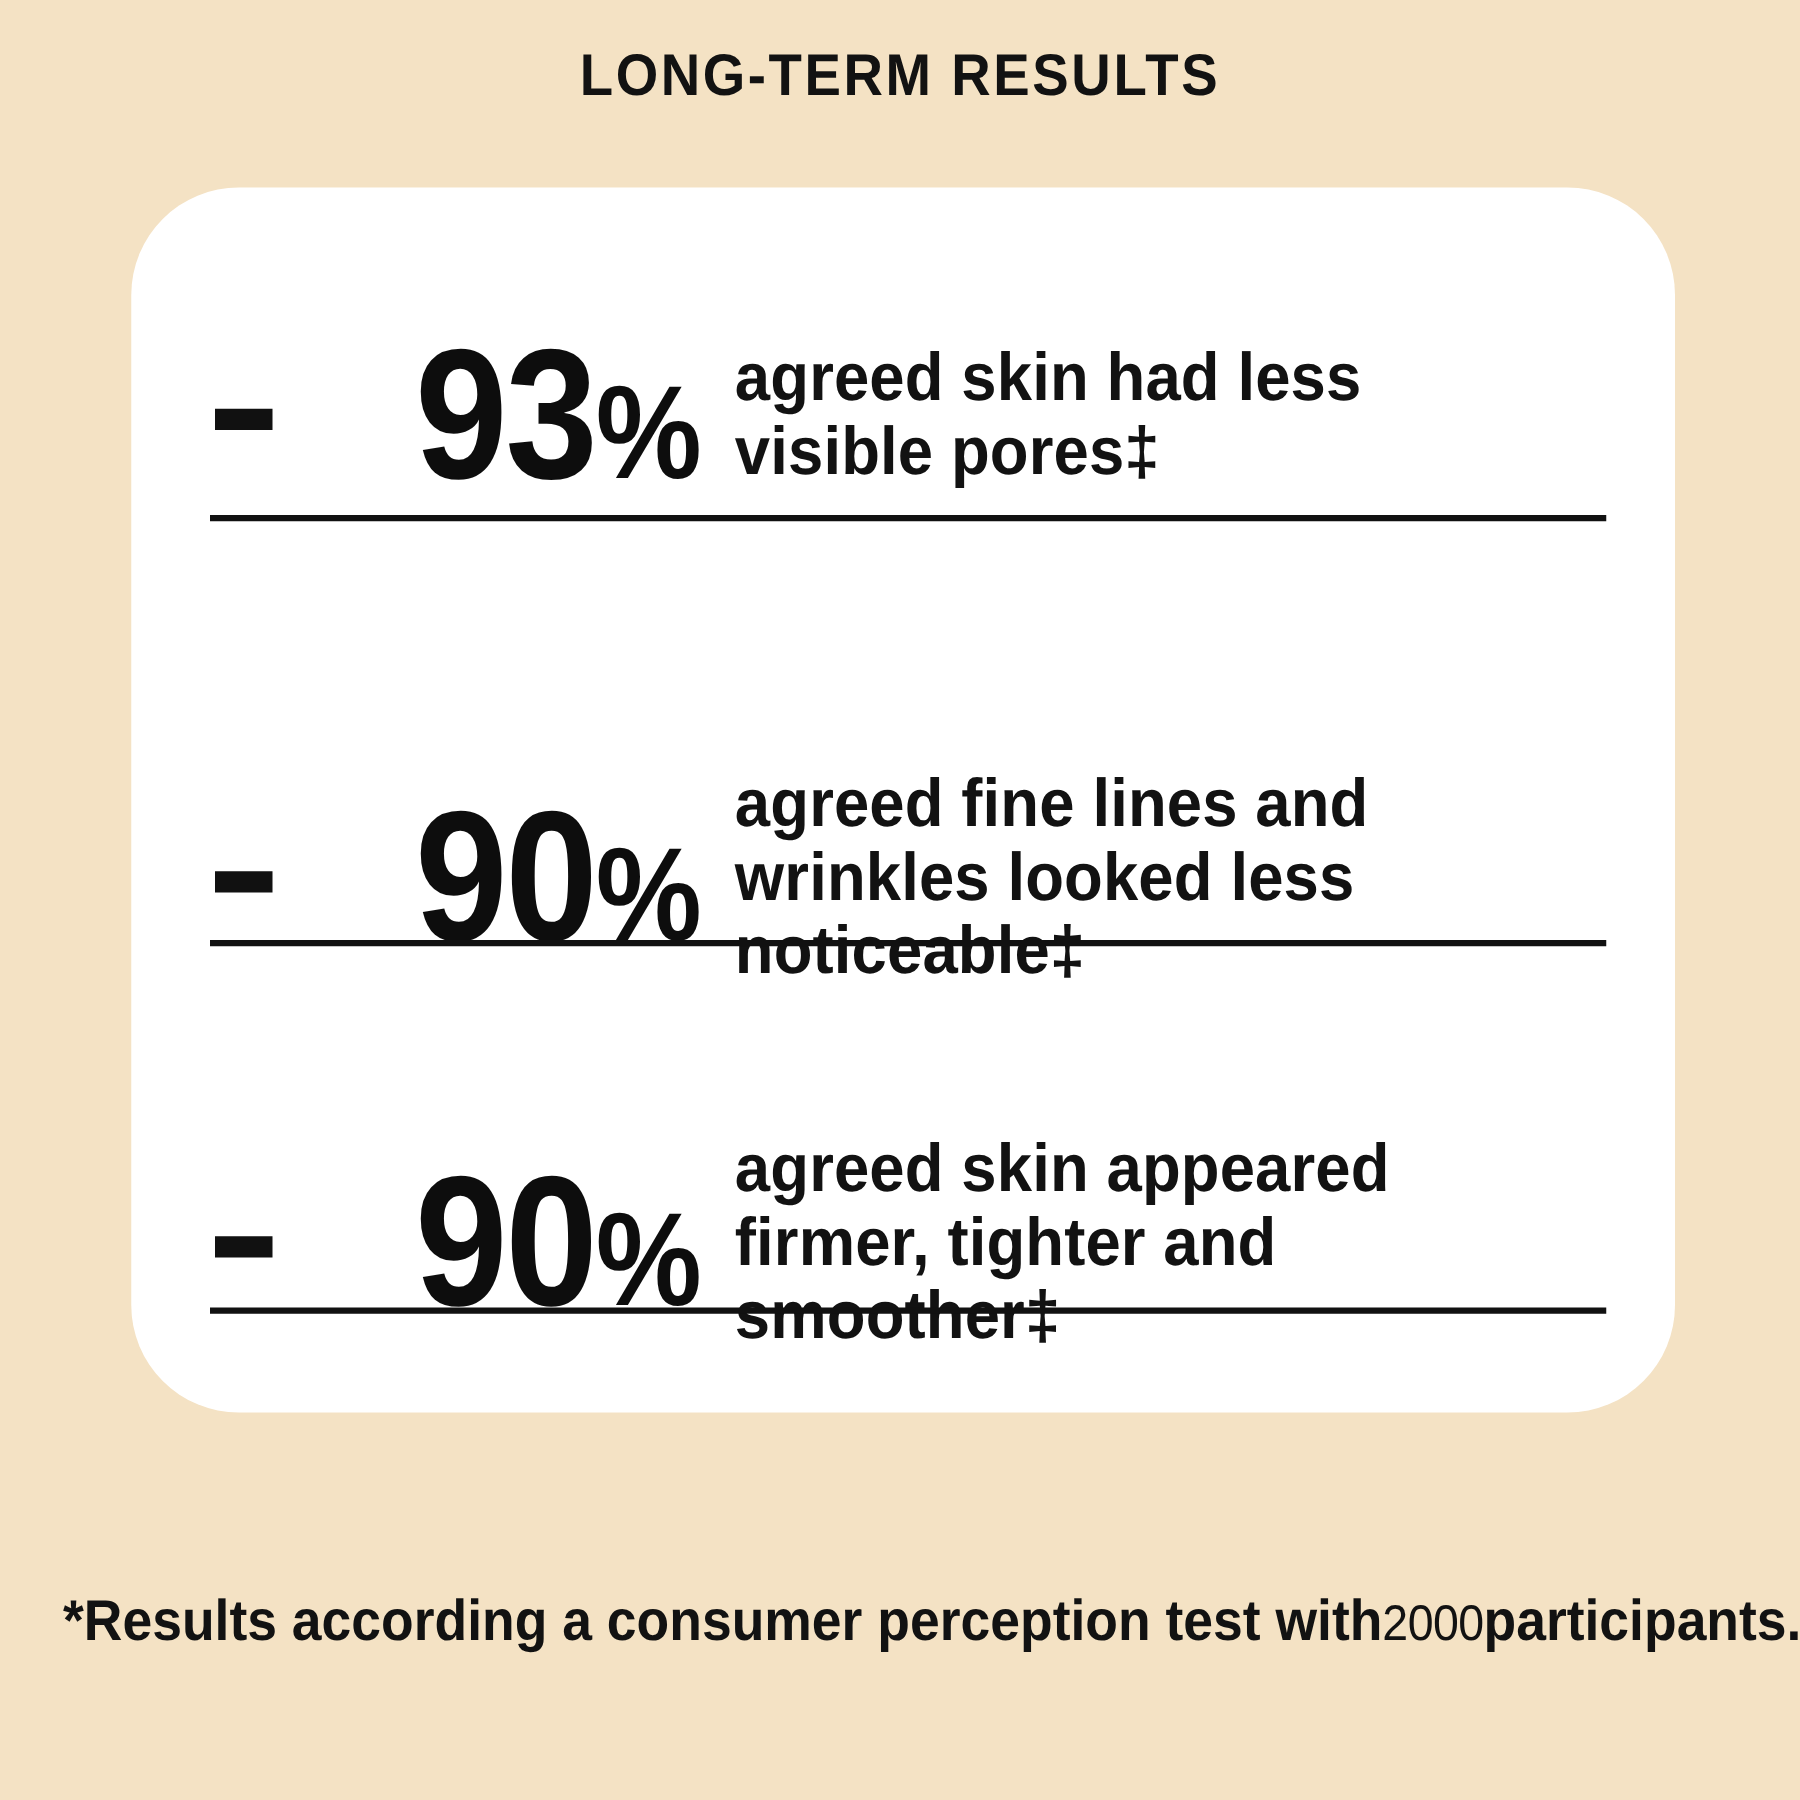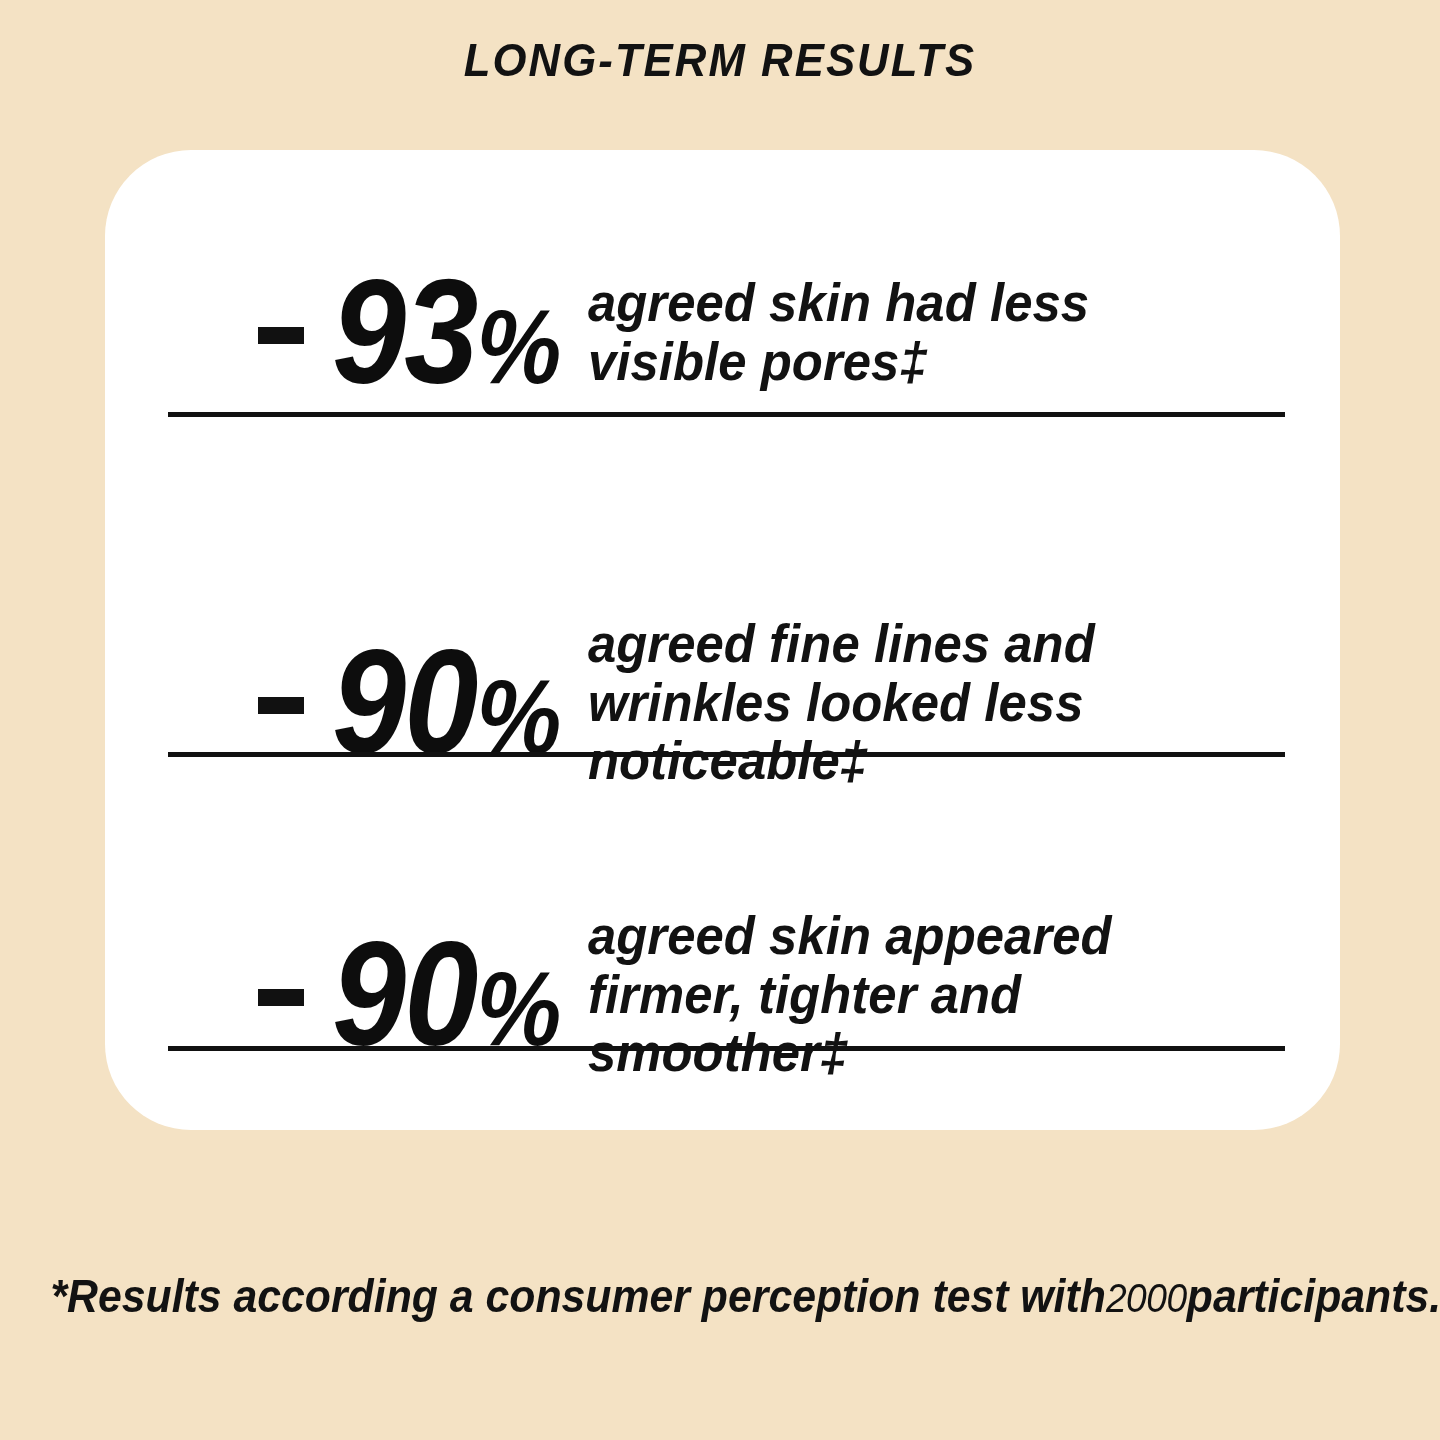--- a/index.html
+++ b/index.html
@@ -16,21 +16,20 @@
     overflow: hidden;
     position: relative;
     -webkit-font-smoothing: antialiased;
   }
 
   .page {
     position: absolute;
     inset: 0;
     width: 1311px;
     height: 1440px;
-    font-style: italic;
   }
 
   
   .title {
     position: absolute;
     top: 36px;
     left: 0;
     width: 1440px;
     text-align: center;
     font-family: "Liberation Sans Narrow", "Liberation Sans", "DejaVu Sans Condensed", sans-serif;
@@ -86,21 +85,21 @@
   .divider.d1 { top: 262px; }
   .divider.d2 { top: 602px; }
   .divider.d3 { top: 896px; }
 
   
   .figure {
     display: flex;
     align-items: center;
     flex: 0 0 auto;
     width: 418px;
-    justify-content: flex-end;
+    justify-content: space-between;
     padding-left: 4px;
     box-sizing: border-box;
   }
 
   .dash {
     display: inline-block;
     width: 46px;
     height: 17px;
     background: #111111;
     margin-right: 28px;

